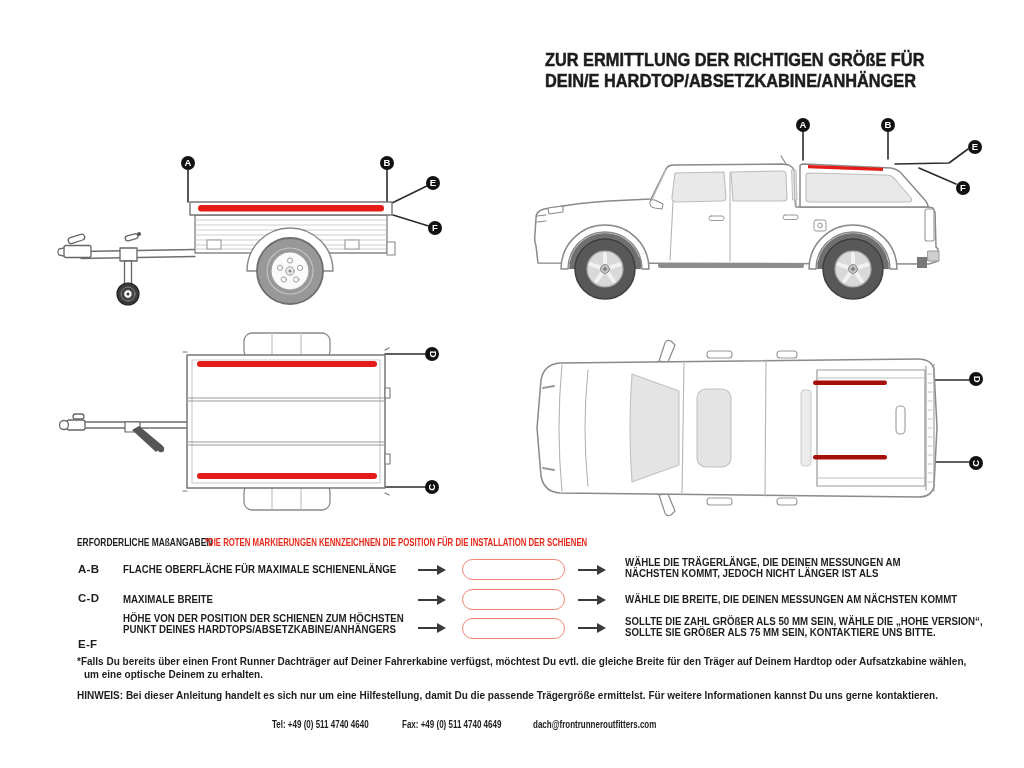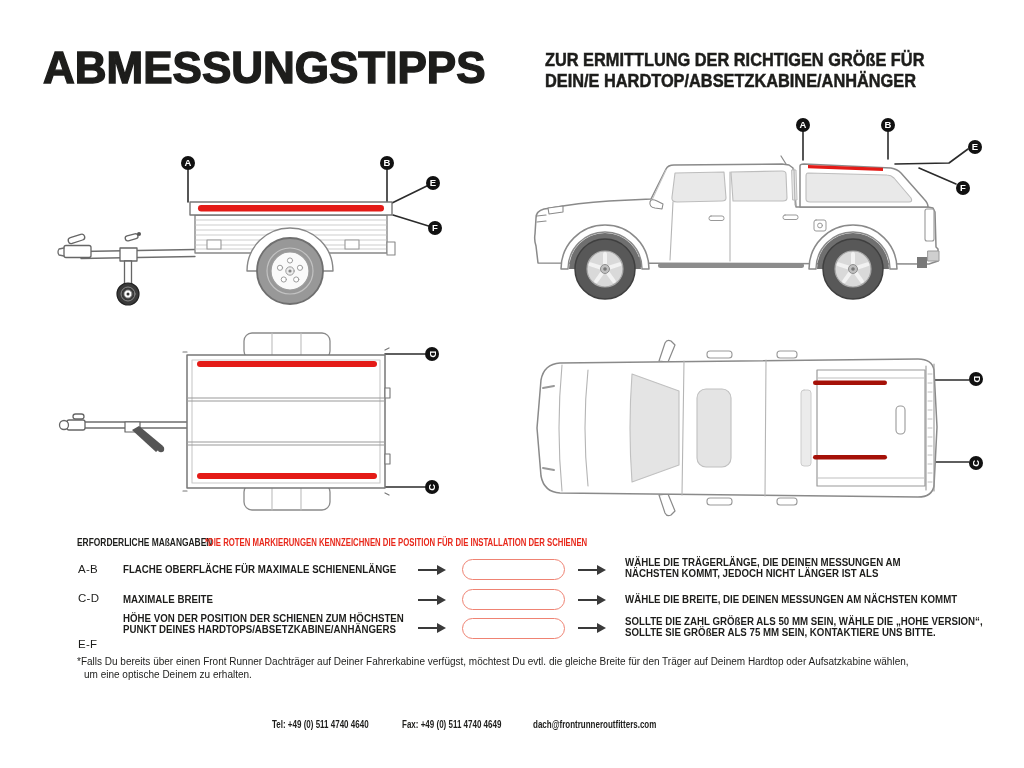--- a/index.html
+++ b/index.html
@@ -13,40 +13,39 @@
   svg{position:absolute;overflow:visible;}
   .badge{position:absolute;width:14px;height:14px;border-radius:50%;background:var(--marker_bg,#111);
          color:#fff;font-size:9.5px;font-weight:800;text-align:center;line-height:14.5px;z-index:5;}
   .badge span{display:inline-block;}
   .rot90 span{transform:rotate(90deg);}
   .rotm90 span{transform:rotate(-90deg);}
   .leg-head{left:77px;top:536px;font-size:10.5px;font-weight:800;white-space:nowrap;
             transform:scaleX(0.8);transform-origin:left top;}
   .leg-note{left:205px;top:536px;font-size:10.5px;font-weight:800;white-space:nowrap;color:var(--note_red,#e8291c);
             transform:scaleX(0.74);transform-origin:left top;}
-  .mkey{font-size:11.5px;font-weight:400;letter-spacing:0.3px;white-space:nowrap;}
+  .mkey{font-size:11.5px;font-weight:700;letter-spacing:0.3px;white-space:nowrap;}
   .mdesc{font-size:10px;font-weight:800;line-height:11px;white-space:nowrap;
          transform:scaleX(0.97);transform-origin:left top;}
   .mright{font-size:10px;font-weight:800;line-height:11px;white-space:nowrap;
           transform:scaleX(0.97);transform-origin:left top;}
   .oval{position:absolute;width:101px;height:19px;background:#fff;border:1.6px solid var(--oval_border,#ef8373);
         border-radius:11px;}
   .arr{position:absolute;width:28px;height:10px;}
   .arr i{position:absolute;left:0;top:3.8px;width:20px;height:2.6px;background:#3a3a3a;}
   .arr b{position:absolute;right:0;top:0;width:0;height:0;border-left:9px solid #3a3a3a;
          border-top:5px solid transparent;border-bottom:5px solid transparent;}
-  .foot{font-size:10px;font-weight:400;white-space:nowrap;line-height:12px;}
+  .foot{font-size:10px;font-weight:700;white-space:nowrap;line-height:12px;}
   .contact{font-size:10px;font-weight:800;white-space:nowrap;transform:scaleX(0.8);transform-origin:left top;}
 </style>
 </head>
 <body>
 
 <div class="page">
 
-  <div class="abs title">ABMESSUNGSTIPPS</div>
   <div class="abs subtitle">
     <div>ZUR ERMITTLUNG DER RICHTIGEN GRÖßE FÜR</div>
     <div>DEIN/E HARDTOP/ABSETZKABINE/ANHÄNGER</div>
   </div>
 
   <svg style="left:35px;top:125px" width="440" height="210" viewBox="0 0 440 210">
     <g stroke-linecap="round" stroke-linejoin="round" fill="none">
 
       <g stroke="#2b2b2b" stroke-width="1.6">
         <path d="M153,45 L153,77"></path>
@@ -295,18 +294,19 @@
       <i></i>
       <b></b>
     </div>
   <div class="abs mright" style="left:625px;top:616px">
     <div>SOLLTE DIE ZAHL GRÖßER ALS 50 MM SEIN, WÄHLE DIE „HOHE VERSION“,</div>
     <div>SOLLTE SIE GRÖßER ALS 75 MM SEIN, KONTAKTIERE UNS BITTE.</div>
   </div>
 
   <div class="abs foot" style="left:77px;top:656px">*Falls Du bereits über einen Front Runner Dachträger auf Deiner Fahrerkabine verfügst, möchtest Du evtl. die gleiche Breite für den Träger auf Deinem Hardtop oder Aufsatzkabine wählen,</div>
   <div class="abs foot" style="left:84px;top:669px">um eine optische Deinem zu erhalten.</div>
+  <div class="abs foot" style="left:77px;top:690px">HINWEIS: Bei dieser Anleitung handelt es sich nur um eine Hilfestellung, damit Du die passende Trägergröße ermittelst. Für weitere Informationen kannst Du uns gerne kontaktieren.</div>
 
   <div class="abs contact" style="left:272px;top:719px">Tel: +49 (0) 511 4740 4640</div>
   <div class="abs contact" style="left:402px;top:719px">Fax: +49 (0) 511 4740 4649</div>
   <div class="abs contact" style="left:533px;top:719px">dach@frontrunneroutfitters.com</div>
 
 </div>
 
 </body></html>

